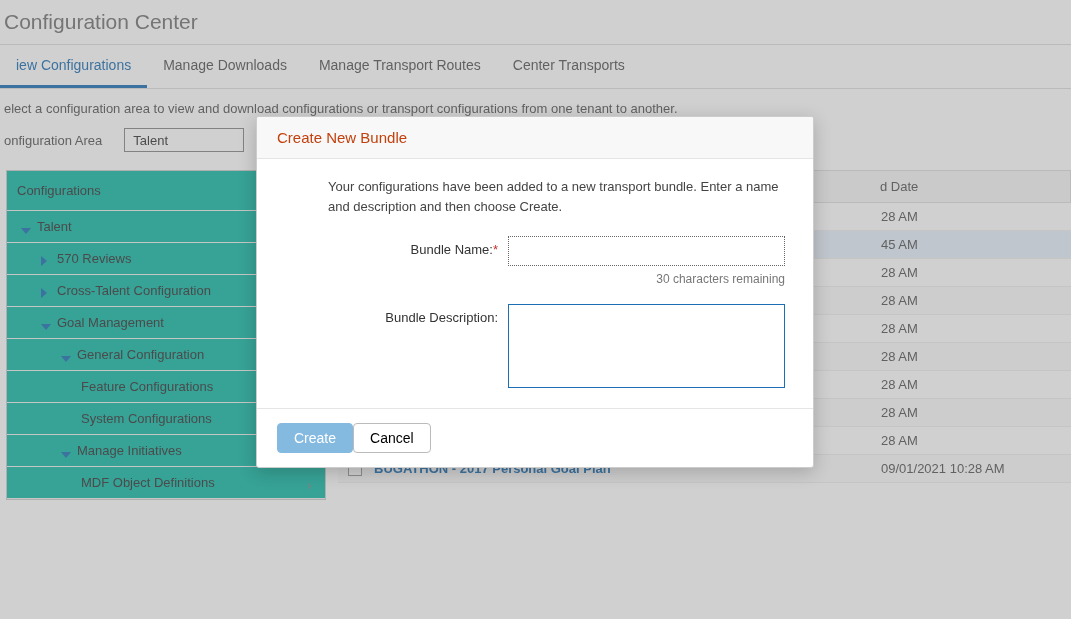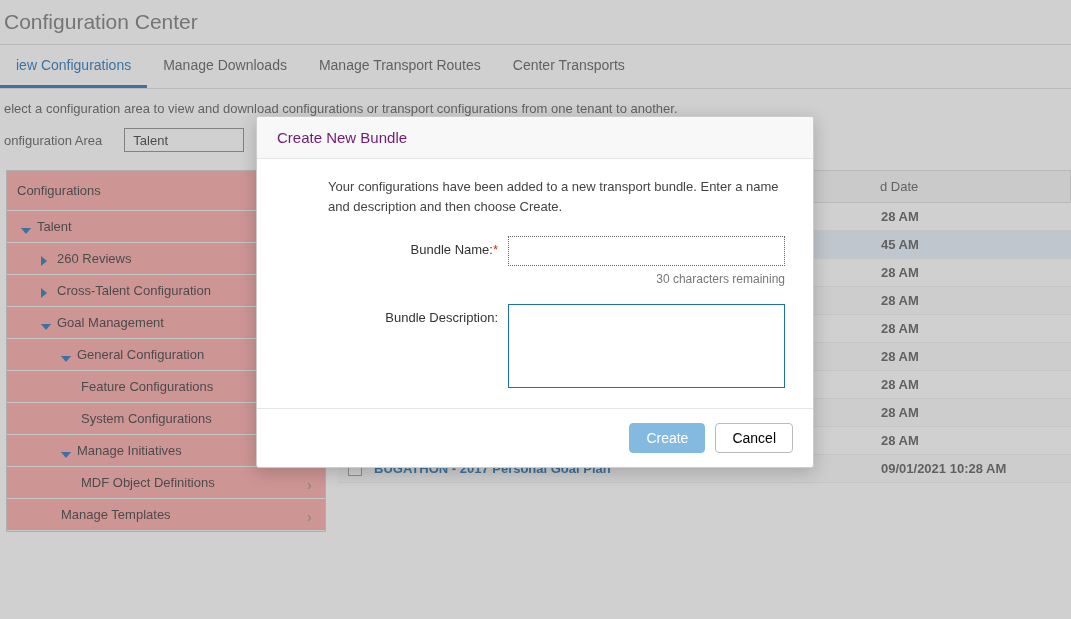--- a/index.html
+++ b/index.html
@@ -59,21 +59,21 @@
     background: #fff;
     min-width: 120px;
   }
   .content-row {
     display: flex;
     align-items: stretch;
   }
   .sidebar {
     width: 320px;
     border: 1px solid #ccc;
-    background: #fca5a5;
+    background: #14b8a6;
     margin: 6px 0 0 6px;
   }
   .sidebar-header {
     padding: 12px 10px;
     border-bottom: 1px solid #eee;
     color: #333;
   }
   .tree {
     list-style: none;
     margin: 0;
@@ -141,21 +141,21 @@
   }
   .table-rows .row:nth-child(even) { background: #fafafa; }
   .table-rows .row.selected { background: #e6f0fb; }
   .chk {
     width: 14px; height: 14px;
     border: 1px solid #999;
     display: inline-block;
     background: #fff;
   }
   .row-label { color: #1c6fb5; font-weight: 600; flex:1;}
-  .row-date { width: 180px; color: #555; font-weight: bold; }
+  .row-date { width: 180px; color: #555; }
   .scrim {
     position: absolute;
     inset: 0;
     background: rgba(120,120,120,0.35);
     z-index: 10;
   }
   .dialog {
     position: absolute;
     z-index: 20;
     left: 256px;
@@ -163,21 +163,21 @@
     width: 558px;
     background: #fff;
     border: 1px solid #ccc;
     border-radius: 3px;
     box-shadow: 0 4px 18px rgba(0,0,0,0.2);
     overflow: hidden;
   }
   .dialog-header {
     padding: 12px 20px;
     border-bottom: 1px solid #e5e5e5;
-    color: #701a75;
+    color: #c2410c;
     font-size: 15px;
     background: #f8f8f8;
   }
   .dialog-body {
     padding: 18px 28px 14px 28px;
     margin-left: 43px;
   }
   .dialog-intro {
     color: #444;
     line-height: 1.5;
@@ -213,22 +213,20 @@
   }
   .counter-row {
     display: flex;
     justify-content: flex-end;
     color: #777;
     font-size: 12px;
     margin: 4px 0 18px 0;
   }
   .dialog-footer {
     display: flex;
-    justify-content: flex-end;
-    gap: 10px;
     padding: 14px 20px;
     border-top: 1px solid #e5e5e5;
   }
   .btn {
     border: 1px solid #bbb;
     background: #fff;
     padding: 6px 16px;
     border-radius: 4px;
     cursor: pointer;
     font-size: 14px;
@@ -263,21 +261,21 @@
 <div class="content-row">
   <div class="sidebar">
     <div class="sidebar-header">Configurations</div>
     <ul class="tree">
       <li class="level1">
         <span class="chev down"></span>
         <span>Talent</span>
       </li>
       <li class="level2">
         <span class="chev right"></span>
-        <span>260 Reviews</span>
+        <span>570 Reviews</span>
       </li>
       <li class="level2">
         <span class="chev right"></span>
         <span>Cross-Talent Configuration</span>
       </li>
       <li class="level2">
         <span class="chev down"></span>
         <span>Goal Management</span>
       </li>
       <li class="level3">
@@ -296,26 +294,20 @@
           </span>
         <span class="chev gray"></span>
       </li>
       <li class="level3">
         <span class="chev down"></span>
         <span>Manage Initiatives</span>
       </li>
       <li class="level4">
         <span class="leaf-left">
             <span>MDF Object Definitions</span>
-          </span>
-        <span class="chev gray"></span>
-      </li>
-      <li class="level4" style="padding-left:54px;">
-        <span class="leaf-left">
-            <span>Manage Templates</span>
           </span>
         <span class="chev gray"></span>
       </li>
     </ul>
   </div>
 
   <div class="main-area">
     <div class="table-header">
       <span style="flex:1"></span>
       <span class="date-col">d Date</span>

